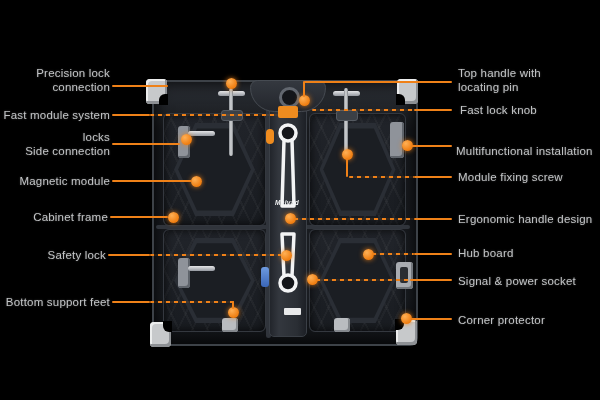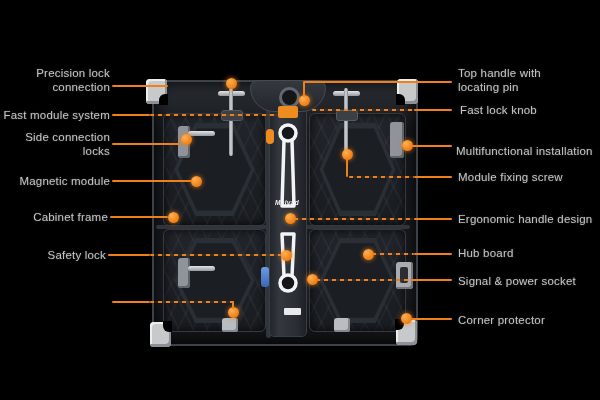--- a/index.html
+++ b/index.html
@@ -181,31 +181,34 @@
   <div class="ln" style="left:411px;top:318px;width:41px;"></div>
 
   <div class="lbl lbl-left" style="left:2px;top:66px;">
     <span>Precision lock</span>
     <span>connection</span>
   </div>
   <div class="lbl lbl-left" style="left:2px;top:108px;">
     <span>Fast module system</span>
   </div>
   <div class="lbl lbl-left" style="left:2px;top:130px;">
+    <span>locks</span>
     <span>Side connection</span>
-    <span>locks</span>
   </div>
   <div class="lbl lbl-left" style="left:0px;top:210px;">
     <span>Cabinet frame</span>
   </div>
   <div class="lbl lbl-left" style="left:2px;top:174px;">
     <span>Magnetic module</span>
   </div>
   <div class="lbl lbl-left" style="left:-2px;top:248px;">
     <span>Safety lock</span>
+  </div>
+  <div class="lbl lbl-left" style="left:2px;top:295px;">
+    <span>Bottom support feet</span>
   </div>
 
   <div class="lbl lbl-right" style="left:458px;top:66px;">
     <span>Top handle with</span>
     <span>locating pin</span>
   </div>
   <div class="lbl lbl-right" style="left:460px;top:103px;">
     <span>Fast lock knob</span>
   </div>
   <div class="lbl lbl-right" style="left:456px;top:144px;">

